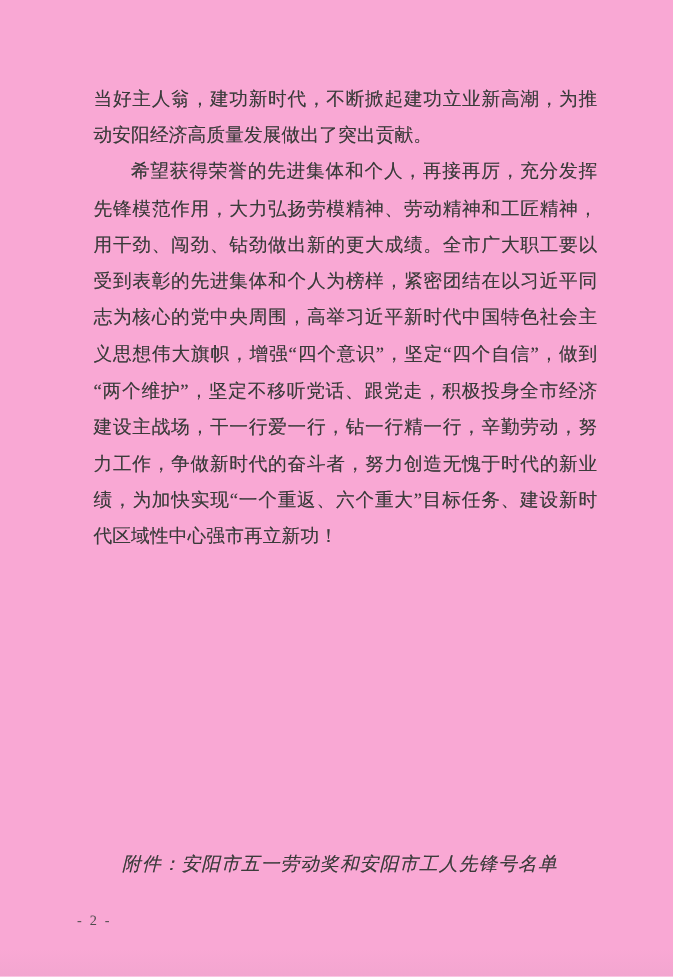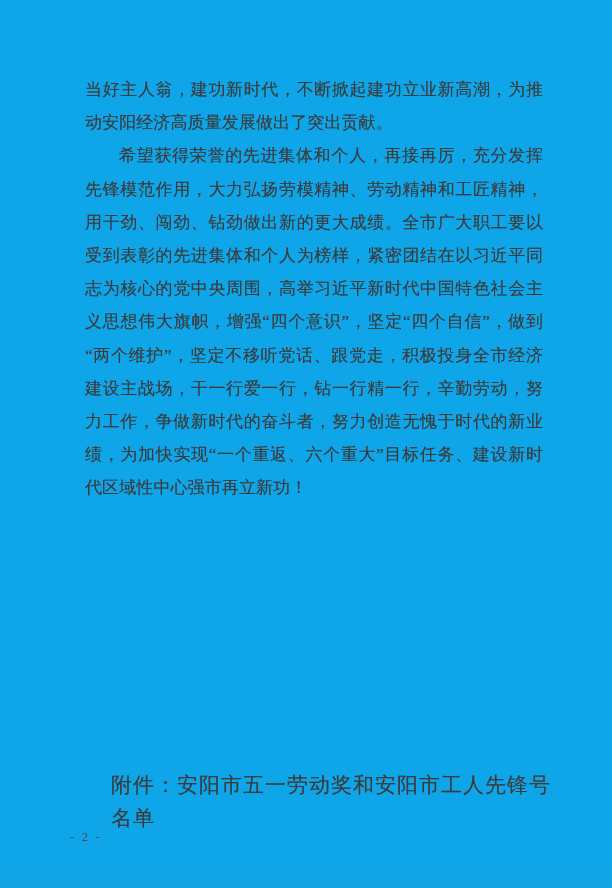--- a/index.html
+++ b/index.html
@@ -5,21 +5,21 @@
 <style>
   html, body {
     margin: 0;
     padding: 0;
     background: #ffffff;
   }
   .page {
     position: relative;
     width: 612px;
     height: 888px;
-    background: #0ea5e9;
+    background: #f9a8d4;
     overflow: hidden;
     font-family: "Liberation Serif", "DejaVu Serif", serif;
   }
   
   .scan-shadow {
     position: absolute;
     left: 0;
     bottom: 0;
     width: 100%;
     height: 26px;
@@ -43,25 +43,26 @@
     padding: 0;
   }
   .body-text p.indent {
     text-indent: 2em;
   }
   .attachment-line {
     position: absolute;
     left: 111px;
     top: 769px;
     width: 440px;
-    font-size: 21px;
+    font-size: 17px;
     line-height: 33px;
     color: #3b3b3b;
     letter-spacing: 1px;
     text-shadow: 0 0 0.5px rgba(70,70,70,0.55);
+    font-style: italic;
   }
   .page-number {
     position: absolute;
     left: 70px;
     top: 829px;
     font-size: 13px;
     letter-spacing: 2px;
     color: #4c4c4c;
   }
 </style>

